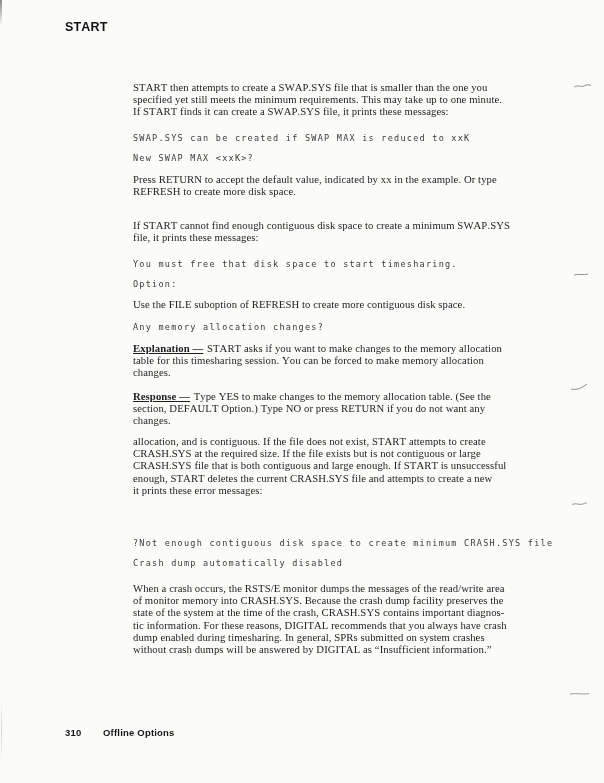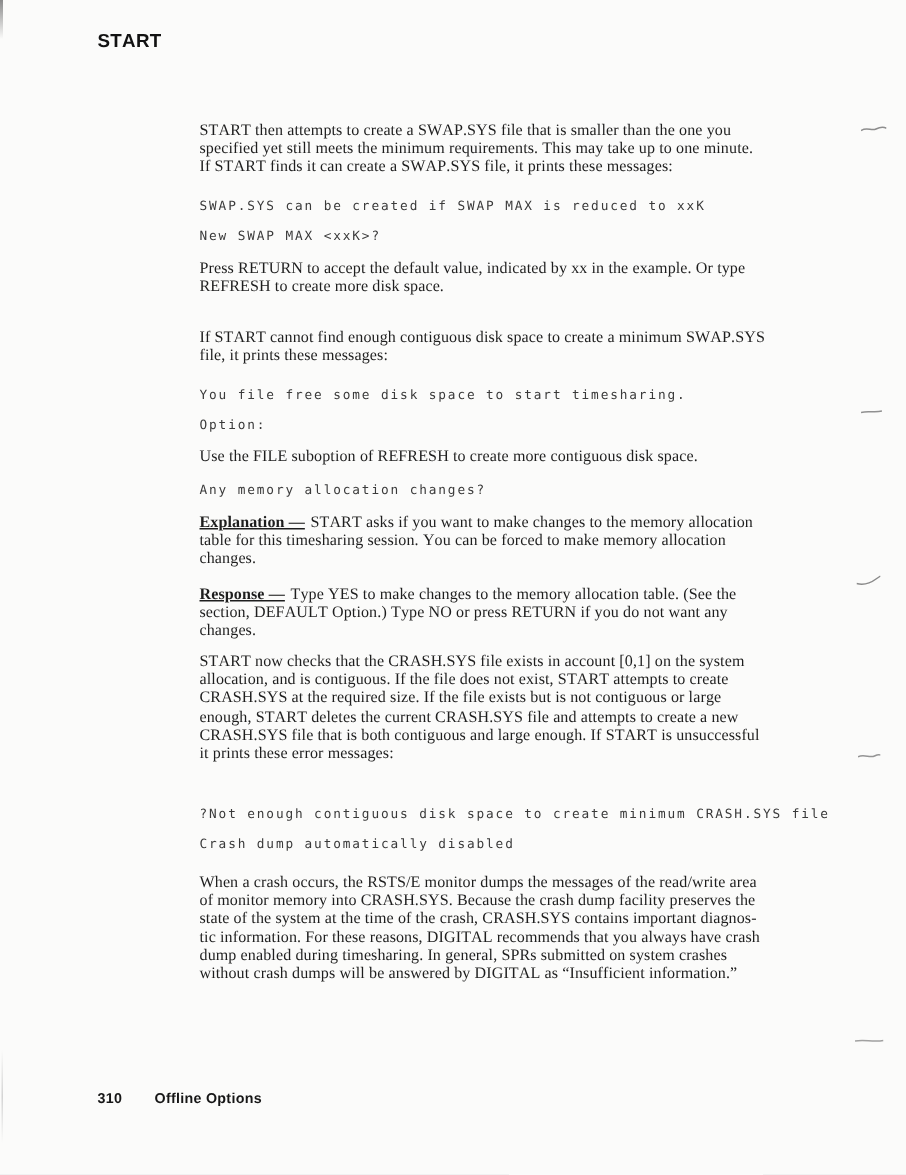--- a/index.html
+++ b/index.html
@@ -67,21 +67,21 @@
     <div>Press RETURN to accept the default value, indicated by xx in the example. Or type</div>
     <div>REFRESH to create more disk space.</div>
   </div>
 
   <div class="body-block" style="top:219px">
     <div>If START cannot find enough contiguous disk space to create a minimum SWAP.SYS</div>
     <div>file, it prints these messages:</div>
   </div>
 
   <div class="mono-block" style="top:254px">
-    <div>You file free some disk space to start timesharing.</div>
+    <div>You must free that disk space to start timesharing.</div>
     <div>Option:</div>
   </div>
 
   <div class="body-block" style="top:298px">
     <div>Use the FILE suboption of REFRESH to create more contiguous disk space.</div>
   </div>
 
   <div class="mono-block" style="top:317px">
     <div>Any memory allocation changes?</div>
   </div>
@@ -92,25 +92,24 @@
     <div>changes.</div>
   </div>
 
   <div class="body-block" style="top:390px">
     <div><b class="lead">Response —</b><span>Type YES to make changes to the memory allocation table. (See the</span></div>
     <div>section, DEFAULT Option.) Type NO or press RETURN if you do not want any</div>
     <div>changes.</div>
   </div>
 
   <div class="body-block" style="top:435px">
-    <div>START now checks that the CRASH.SYS file exists in account [0,1] on the system</div>
     <div>allocation, and is contiguous. If the file does not exist, START attempts to create</div>
     <div>CRASH.SYS at the required size. If the file exists but is not contiguous or large</div>
+    <div>CRASH.SYS file that is both contiguous and large enough. If START is unsuccessful</div>
     <div>enough, START deletes the current CRASH.SYS file and attempts to create a new</div>
-    <div>CRASH.SYS file that is both contiguous and large enough. If START is unsuccessful</div>
     <div>it prints these error messages:</div>
   </div>
 
   <div class="mono-block" style="top:533px">
     <div>?Not enough contiguous disk space to create minimum CRASH.SYS file</div>
     <div>Crash dump automatically disabled</div>
   </div>
 
   <div class="body-block" style="top:582px">
     <div>When a crash occurs, the RSTS/E monitor dumps the messages of the read/write area</div>

